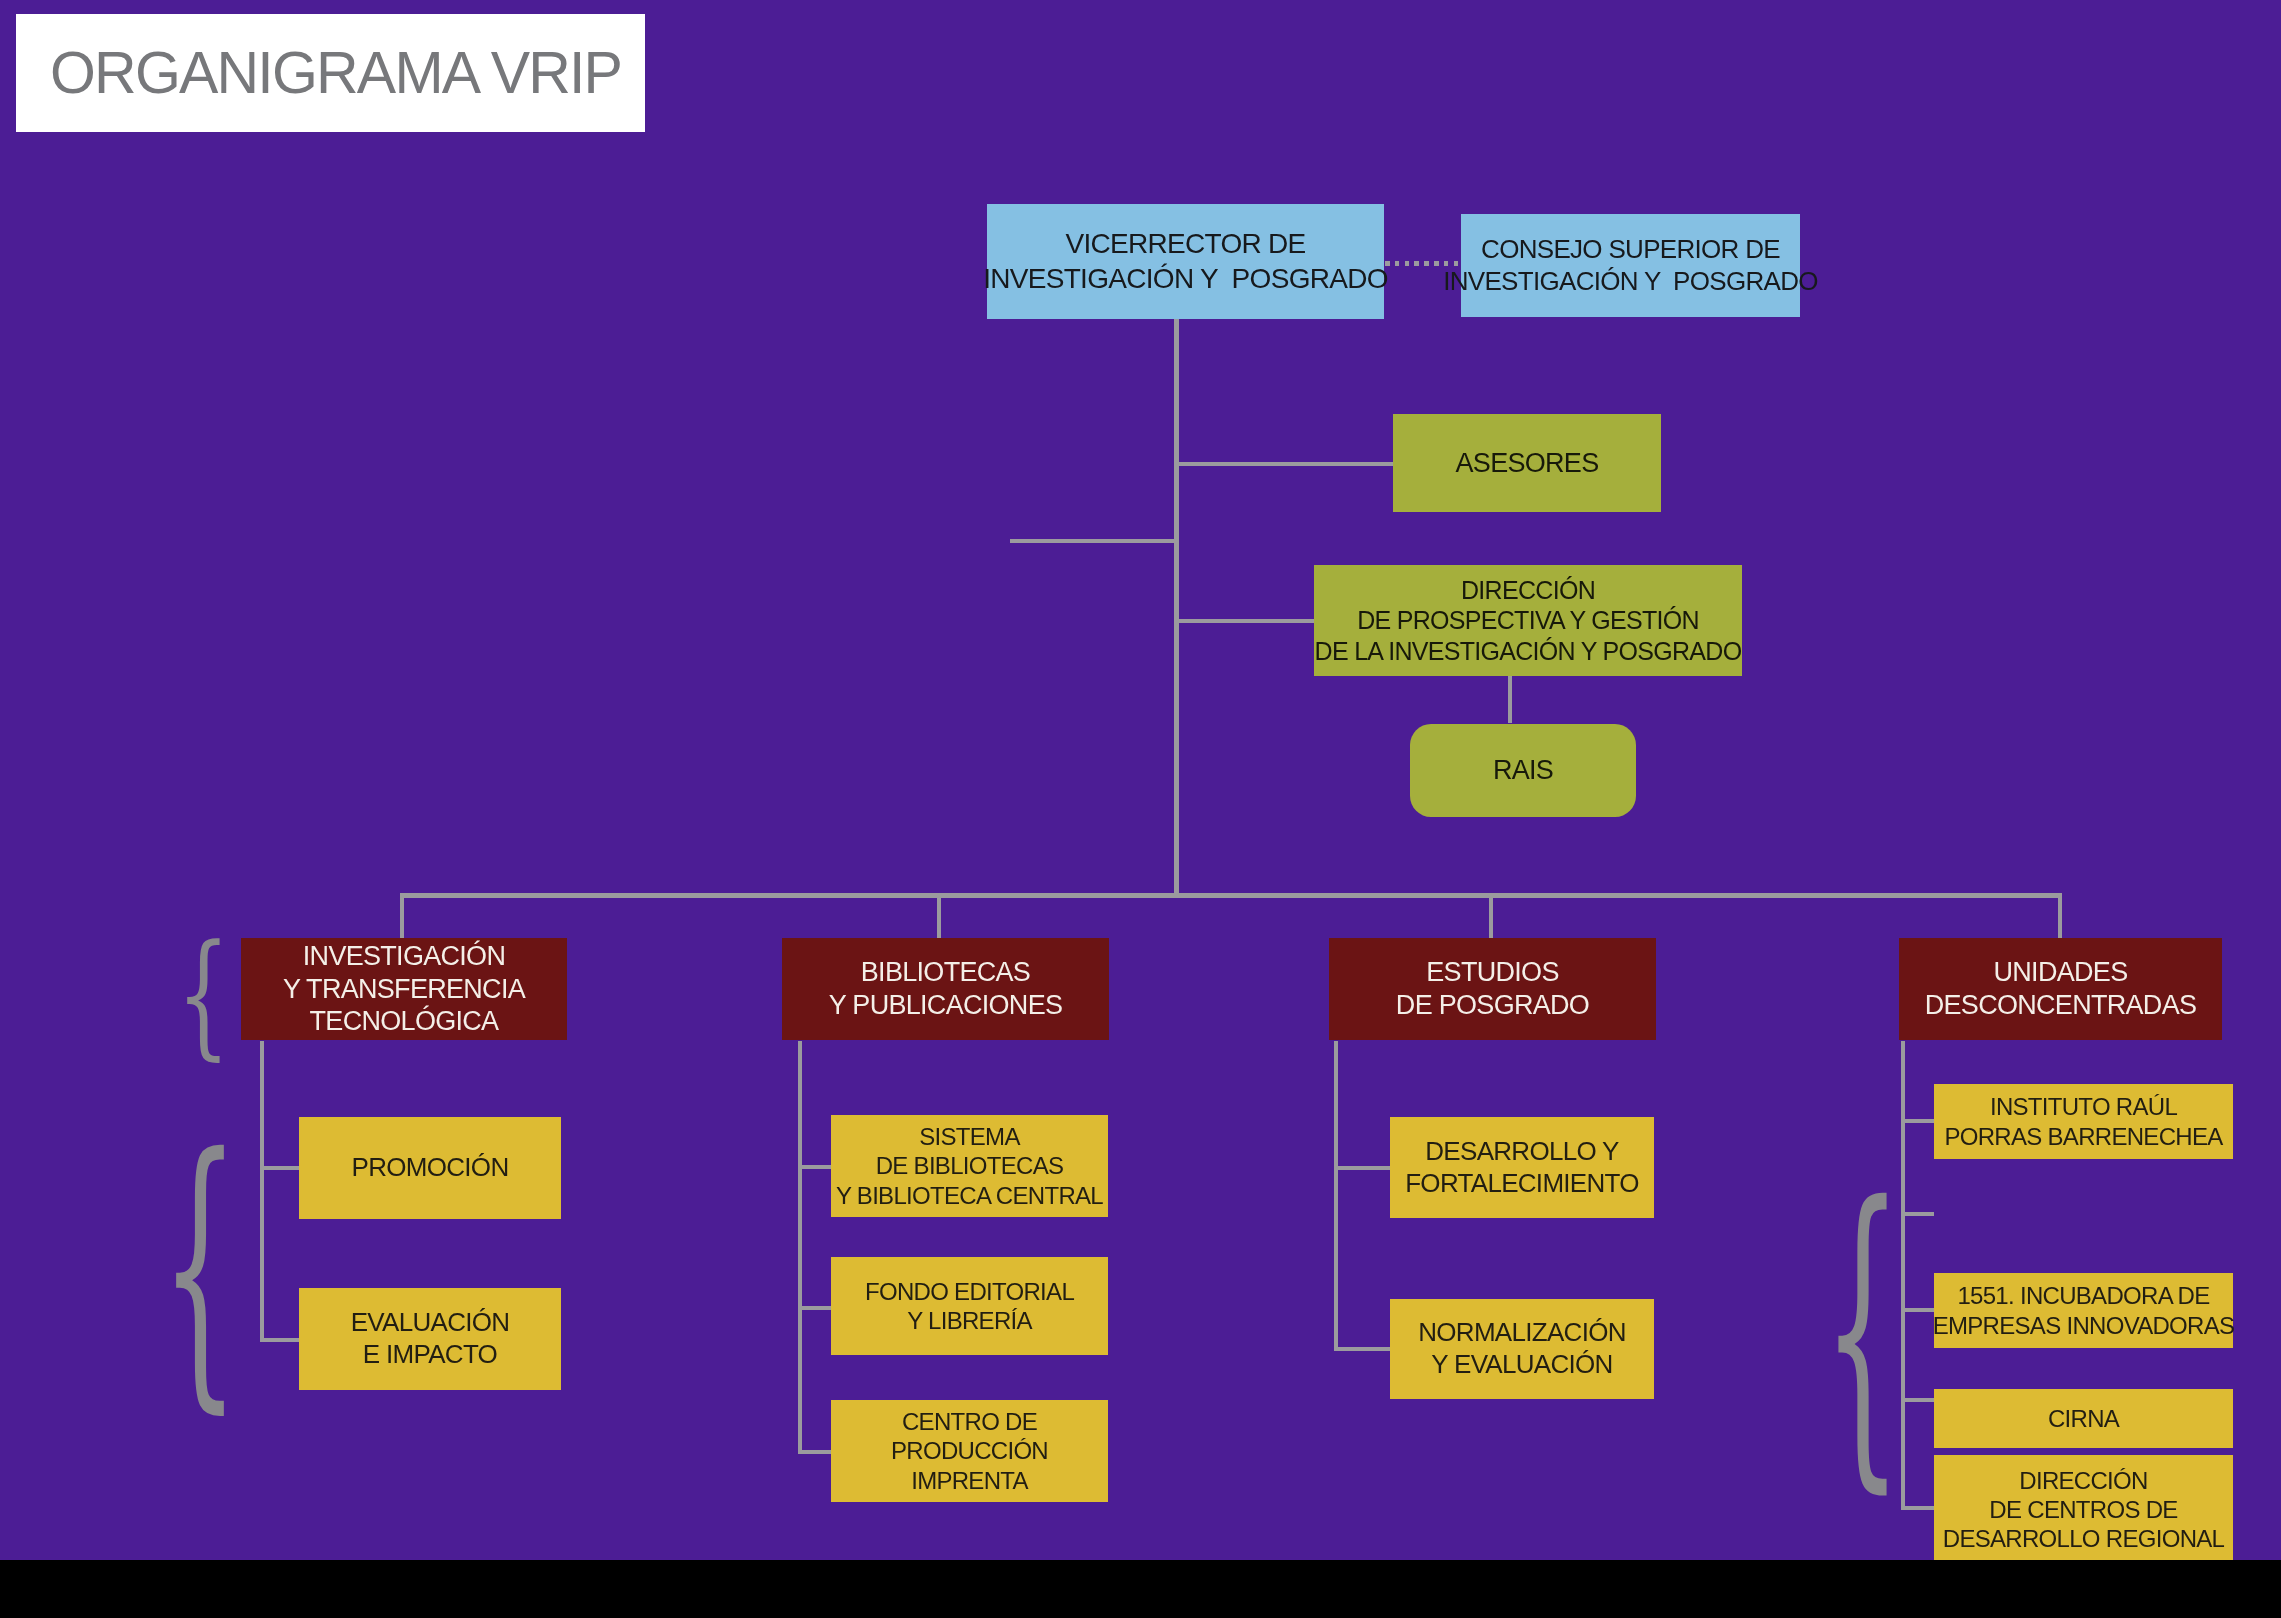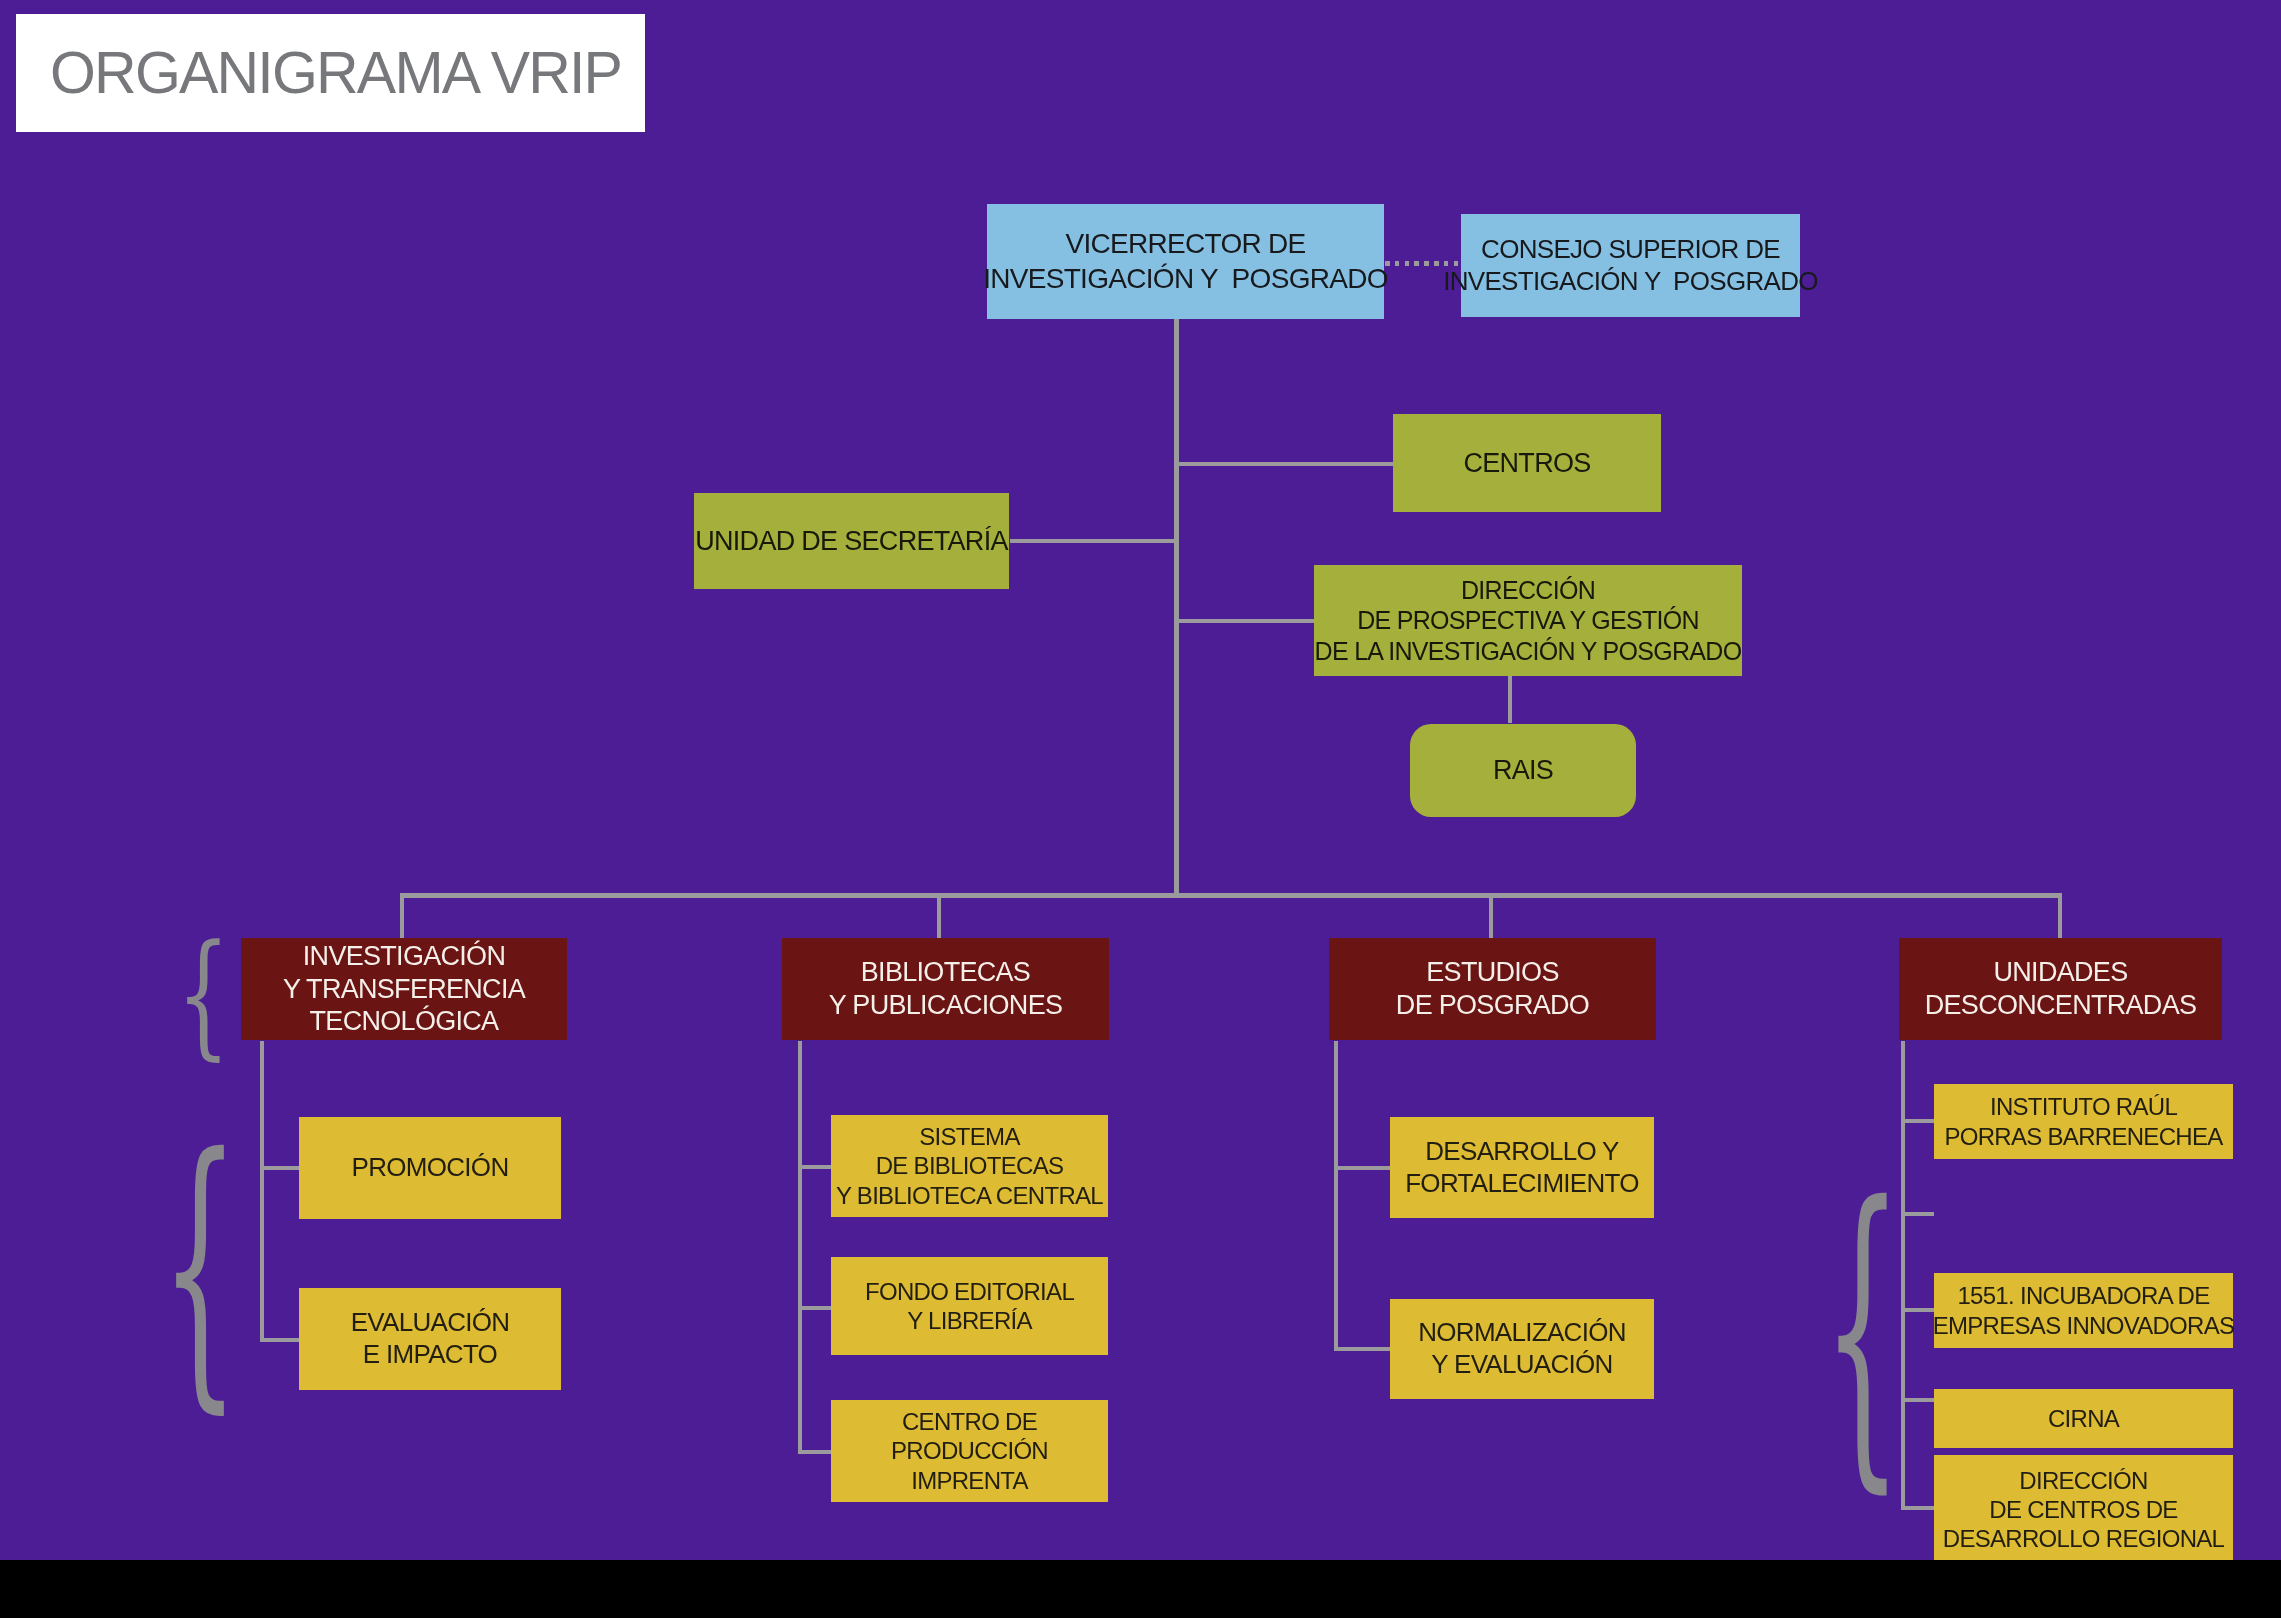--- a/index.html
+++ b/index.html
@@ -92,22 +92,21 @@
     </div>
   <div class="brace" style="left:1834px;top:1158px;width:57px;height:342px;font-size:328px;transform:scaleX(0.38);">
     <span>{</span>
     </div>
 
   <div class="node blue" style="left:987px;top:204px;width:397px;height:115px;">VICERRECTOR DE
 INVESTIGACIÓN Y  POSGRADO</div>
   <div class="node blue" style="left:1461px;top:214px;width:339px;height:103px;font-size:26px;">CONSEJO SUPERIOR DE
 INVESTIGACIÓN Y  POSGRADO</div>
 
-  <div class="node olive" style="left:1393px;top:414px;width:268px;height:98px;">CENTROS</div>
-  <div class="node olive" style="left:694px;top:493px;width:315px;height:96px;">UNIDAD DE SECRETARÍA</div>
+  <div class="node olive" style="left:1393px;top:414px;width:268px;height:98px;">ASESORES</div>
   <div class="node olive" style="left:1314px;top:565px;width:428px;height:111px;font-size:25px;">DIRECCIÓN
 DE PROSPECTIVA Y GESTIÓN
 DE LA INVESTIGACIÓN Y POSGRADO</div>
   <div class="node olive" style="left:1410px;top:724px;width:226px;height:93px;border-radius:21px;">RAIS</div>
 
   <div class="node maroon" style="left:241px;top:938px;width:326px;height:102px;">INVESTIGACIÓN
 Y TRANSFERENCIA
 TECNOLÓGICA</div>
   <div class="node maroon" style="left:782px;top:938px;width:327px;height:102px;">BIBLIOTECAS
 Y PUBLICACIONES</div>

